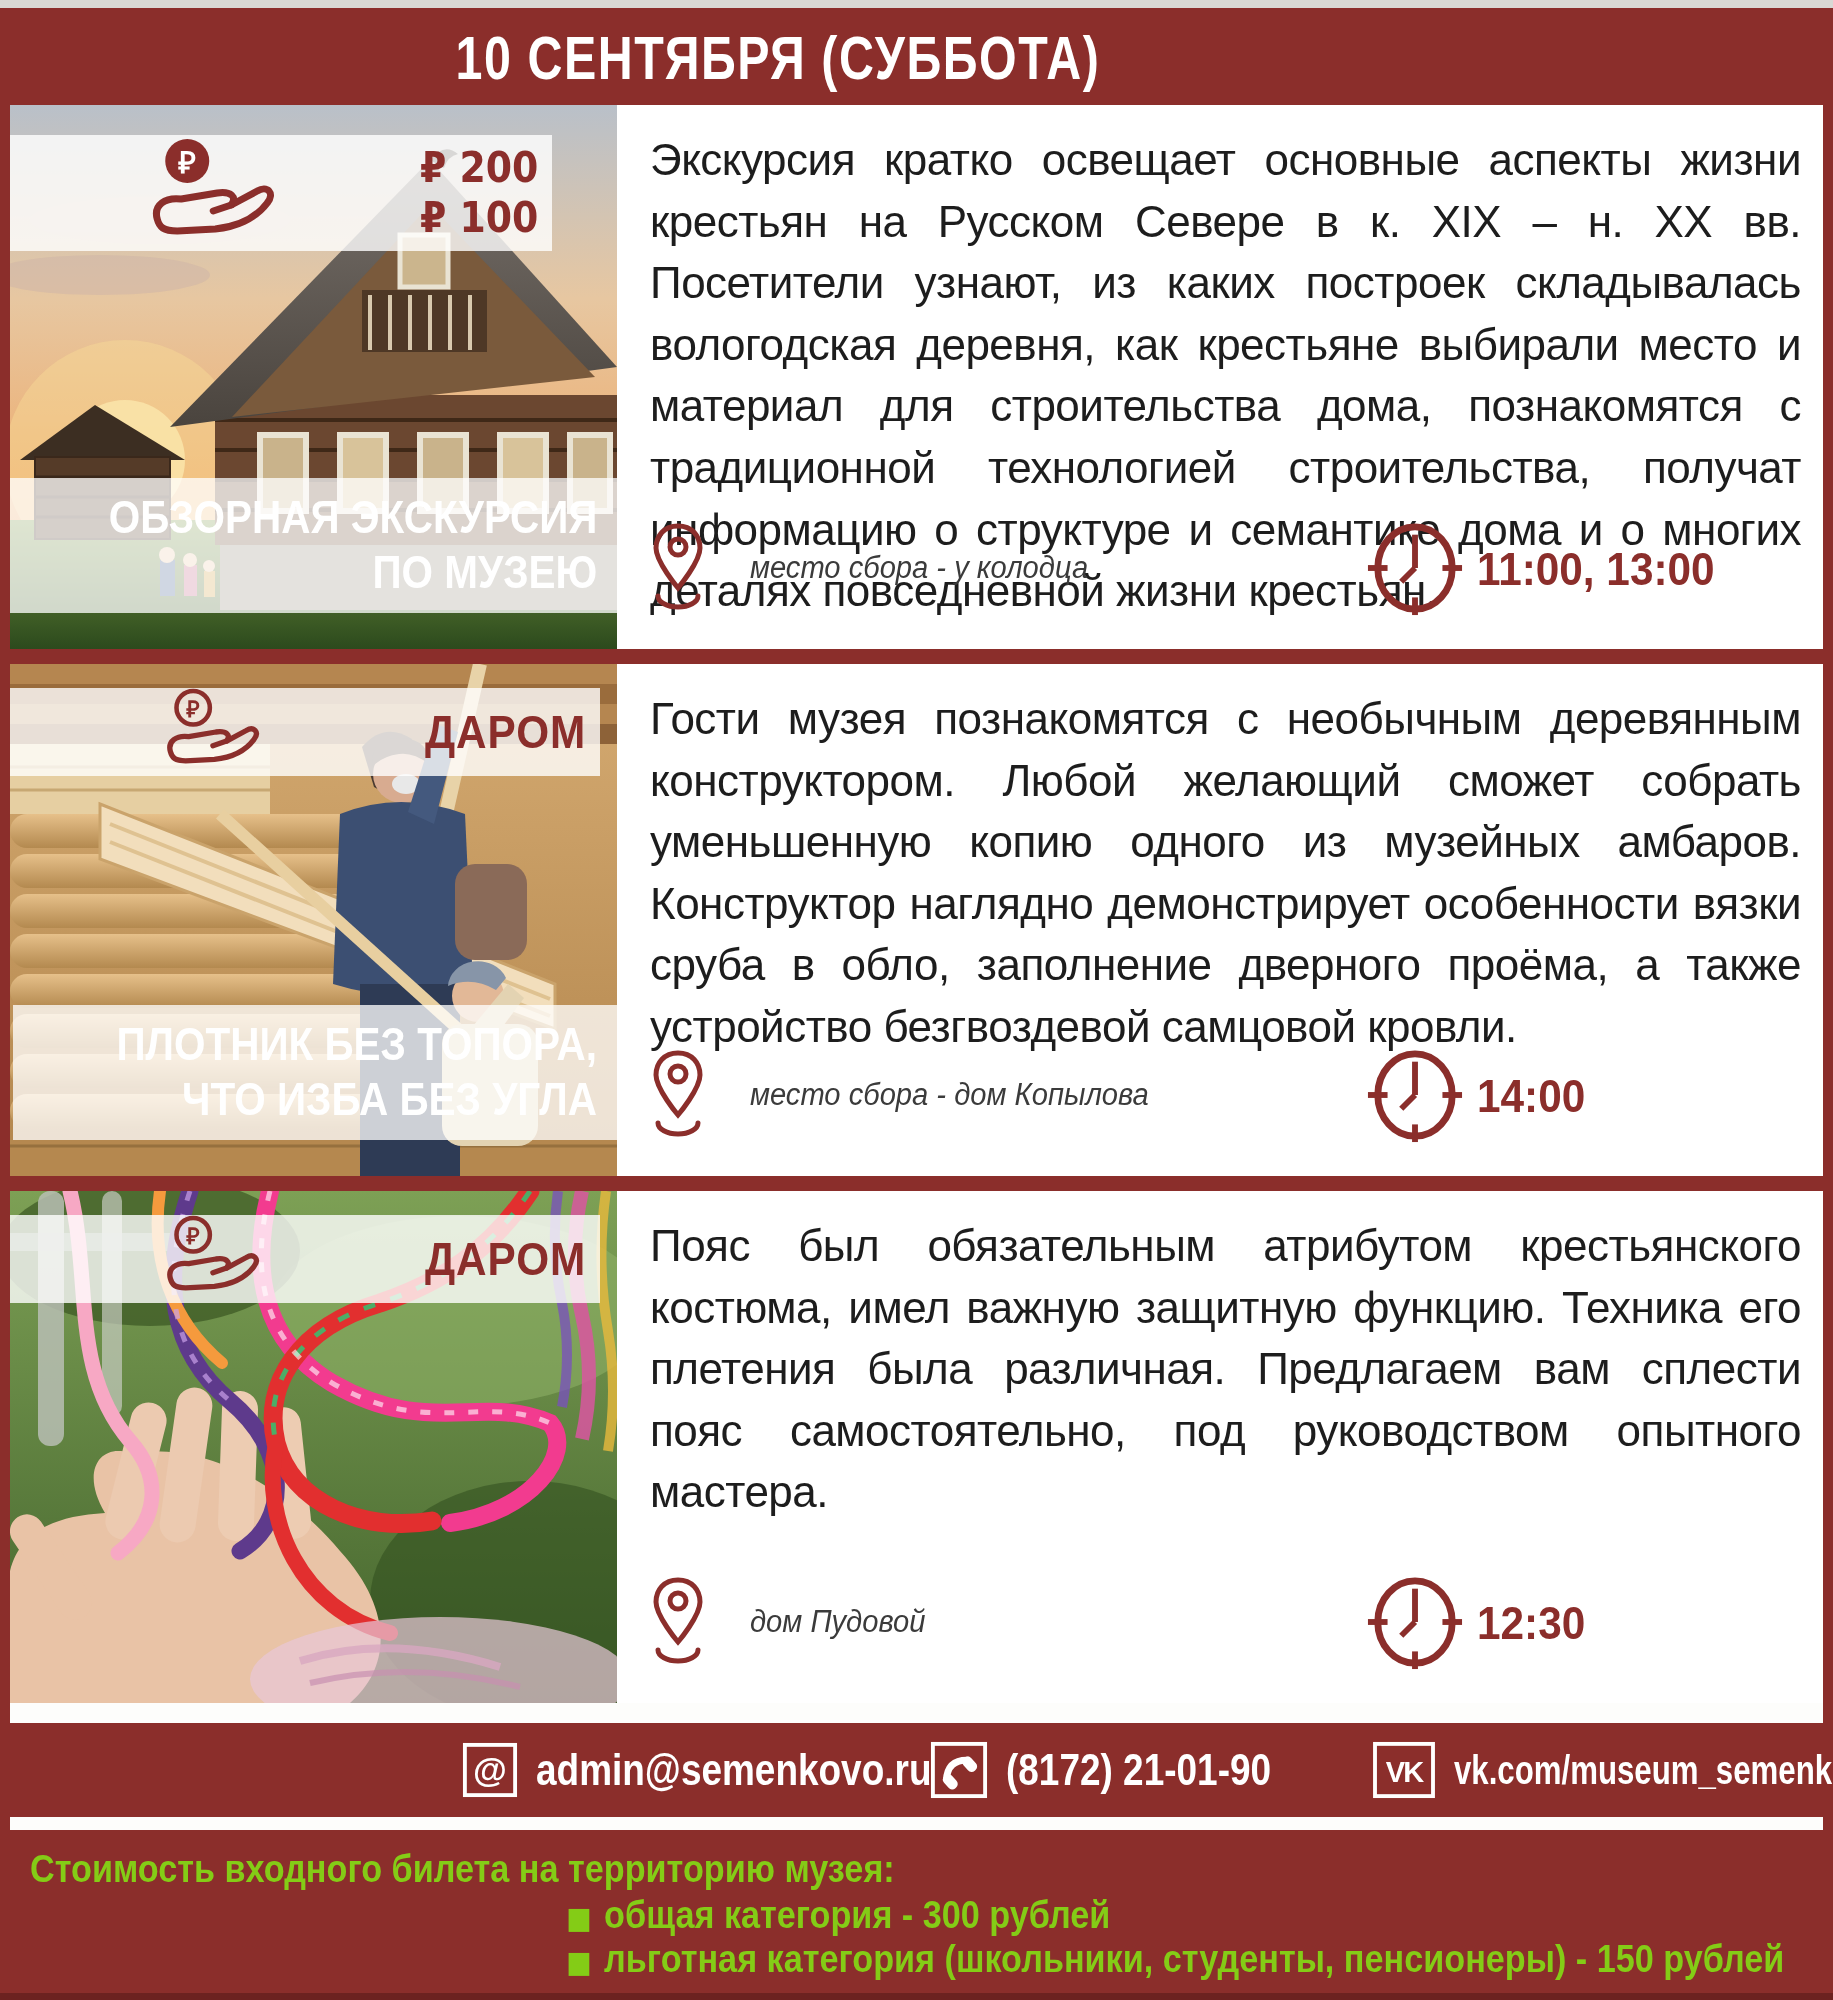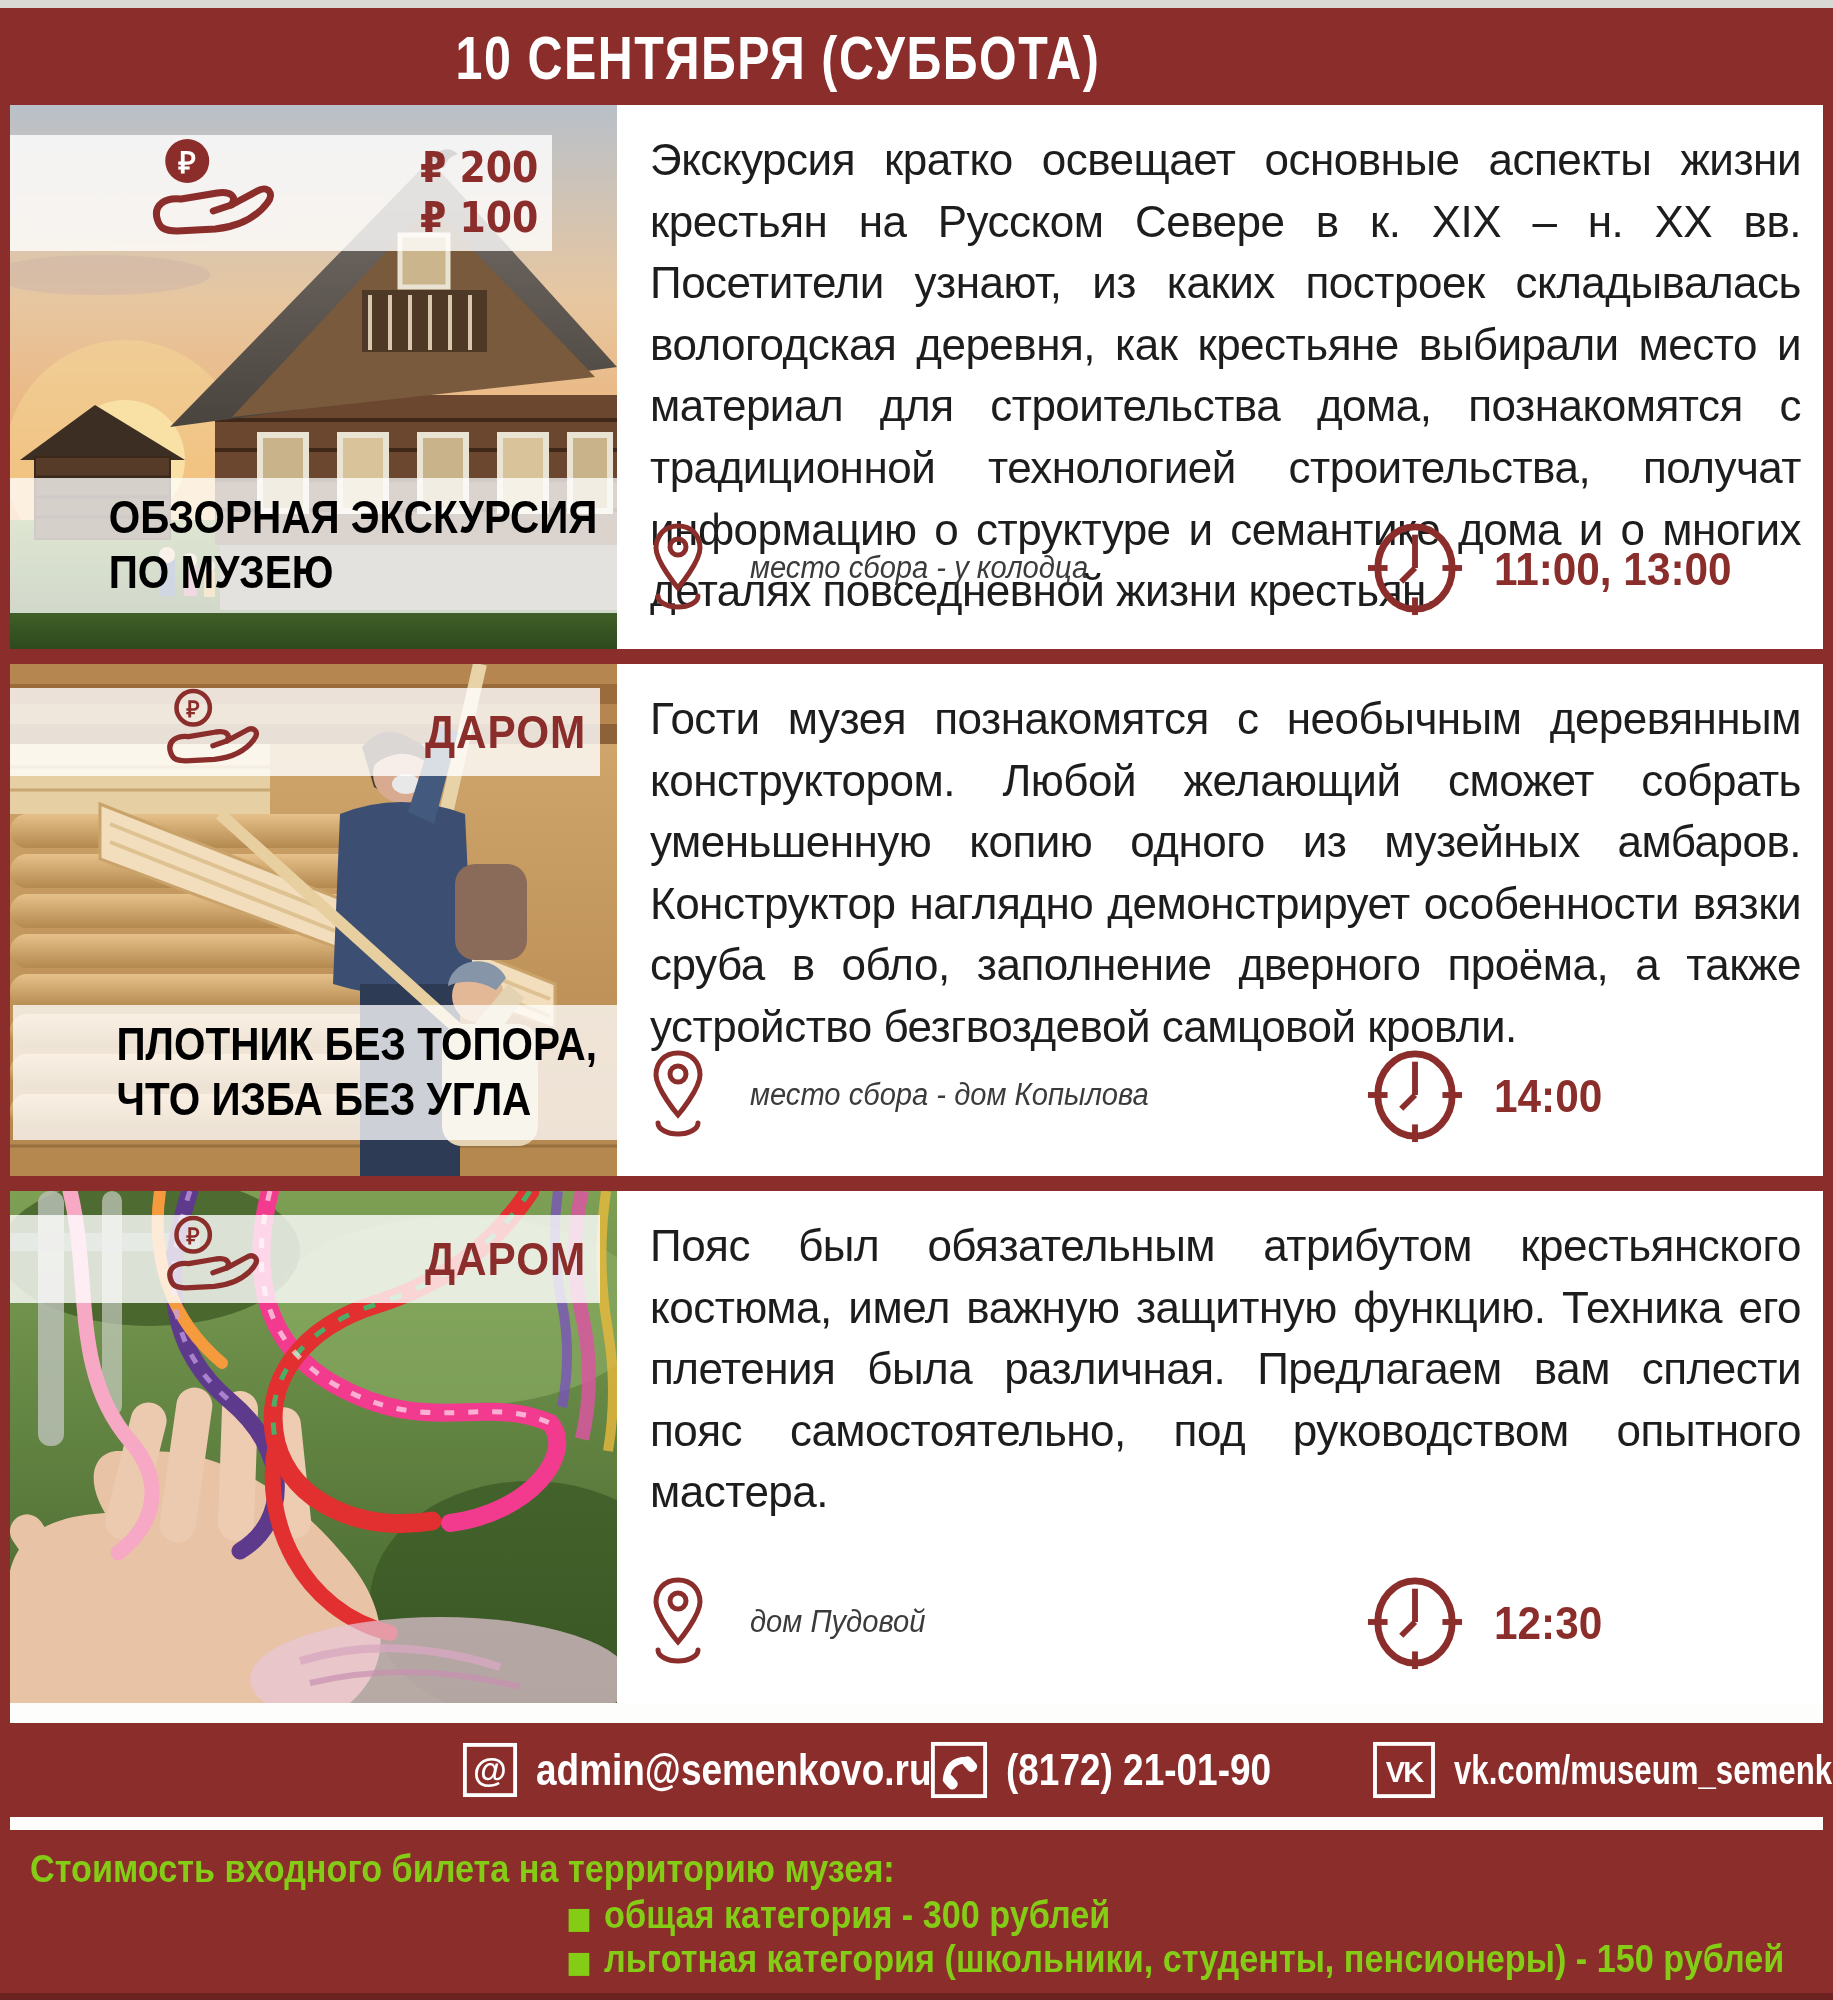--- a/index.html
+++ b/index.html
@@ -18,30 +18,30 @@
   .photo{position:absolute;left:0;top:0;width:607px;height:100%;overflow:hidden;background:#777;}
   .photo svg{display:block;width:100%;height:100%;}
 
   .badge{position:absolute;left:0;background:rgba(255,255,255,.8);display:flex;align-items:center;}
   .badge-tall{top:30px;height:116px;width:512px;padding-left:30px;gap:30px;}
   .badge-flat{top:24px;height:88px;width:572px;padding-left:18px;gap:24px;}
   .price-lines{color:#8b2e2b;font-weight:bold;font-size:42px;line-height:1.18;transform:scaleX(.9);transform-origin:left center;white-space:nowrap;}
   .badge-label{color:#8b2e2b;font-weight:bold;font-size:46px;transform:scaleX(.92);transform-origin:left center;letter-spacing:1px;}
 
   .title-band{position:absolute;right:0;bottom:36px;background:rgba(255,255,255,.76);
-        color:#000000;font-weight:bold;font-size:46px;line-height:1.18;
+        color:#ffffff;font-weight:bold;font-size:46px;line-height:1.18;text-align:right;
         padding:12px 20px 14px 38px;white-space:nowrap;}
   .title-band div{transform:scaleX(.88);transform-origin:right center;}
 
   .desc{position:absolute;left:640px;right:22px;top:24px;margin:0;
         font-size:44px;line-height:1.4;color:#1d1d1d;text-align:justify;letter-spacing:-0.5px;}
 
   .meta{position:absolute;left:640px;right:20px;bottom:30px;height:102px;display:flex;align-items:center;}
   .loc{font-style:italic;font-size:31px;color:#3b3b3b;margin-left:44px;transform:scaleX(.94);transform-origin:left center;white-space:nowrap;}
-  .time-group{position:absolute;left:716px;top:50%;transform:translateY(-50%);display:flex;align-items:center;gap:30px;}
+  .time-group{position:absolute;left:716px;top:50%;transform:translateY(-50%);display:flex;align-items:center;gap:13px;}
   .time{color:#8b2e2b;font-weight:bold;font-size:47px;transform:scaleX(.9);transform-origin:left center;white-space:nowrap;}
 
   .white-gap{position:absolute;top:1703px;left:10px;width:1813px;height:20px;background:#fdfdfb;}
   .white-strip{position:absolute;top:1817px;left:10px;width:1813px;height:13px;background:#fdfdfb;}
 
   .contact{position:absolute;top:1723px;height:94px;display:flex;align-items:center;gap:18px;
         color:#fff;font-weight:bold;}
   .contact .label{font-size:44px;transform:scaleX(.84);transform-origin:left center;white-space:nowrap;}
   .contact-vk .label{font-size:40px;transform:scaleX(.78);}
   .c-web{left:38px;} .c-mail{left:462px;} .c-phone{left:930px;} .c-vk{left:1372px;}

